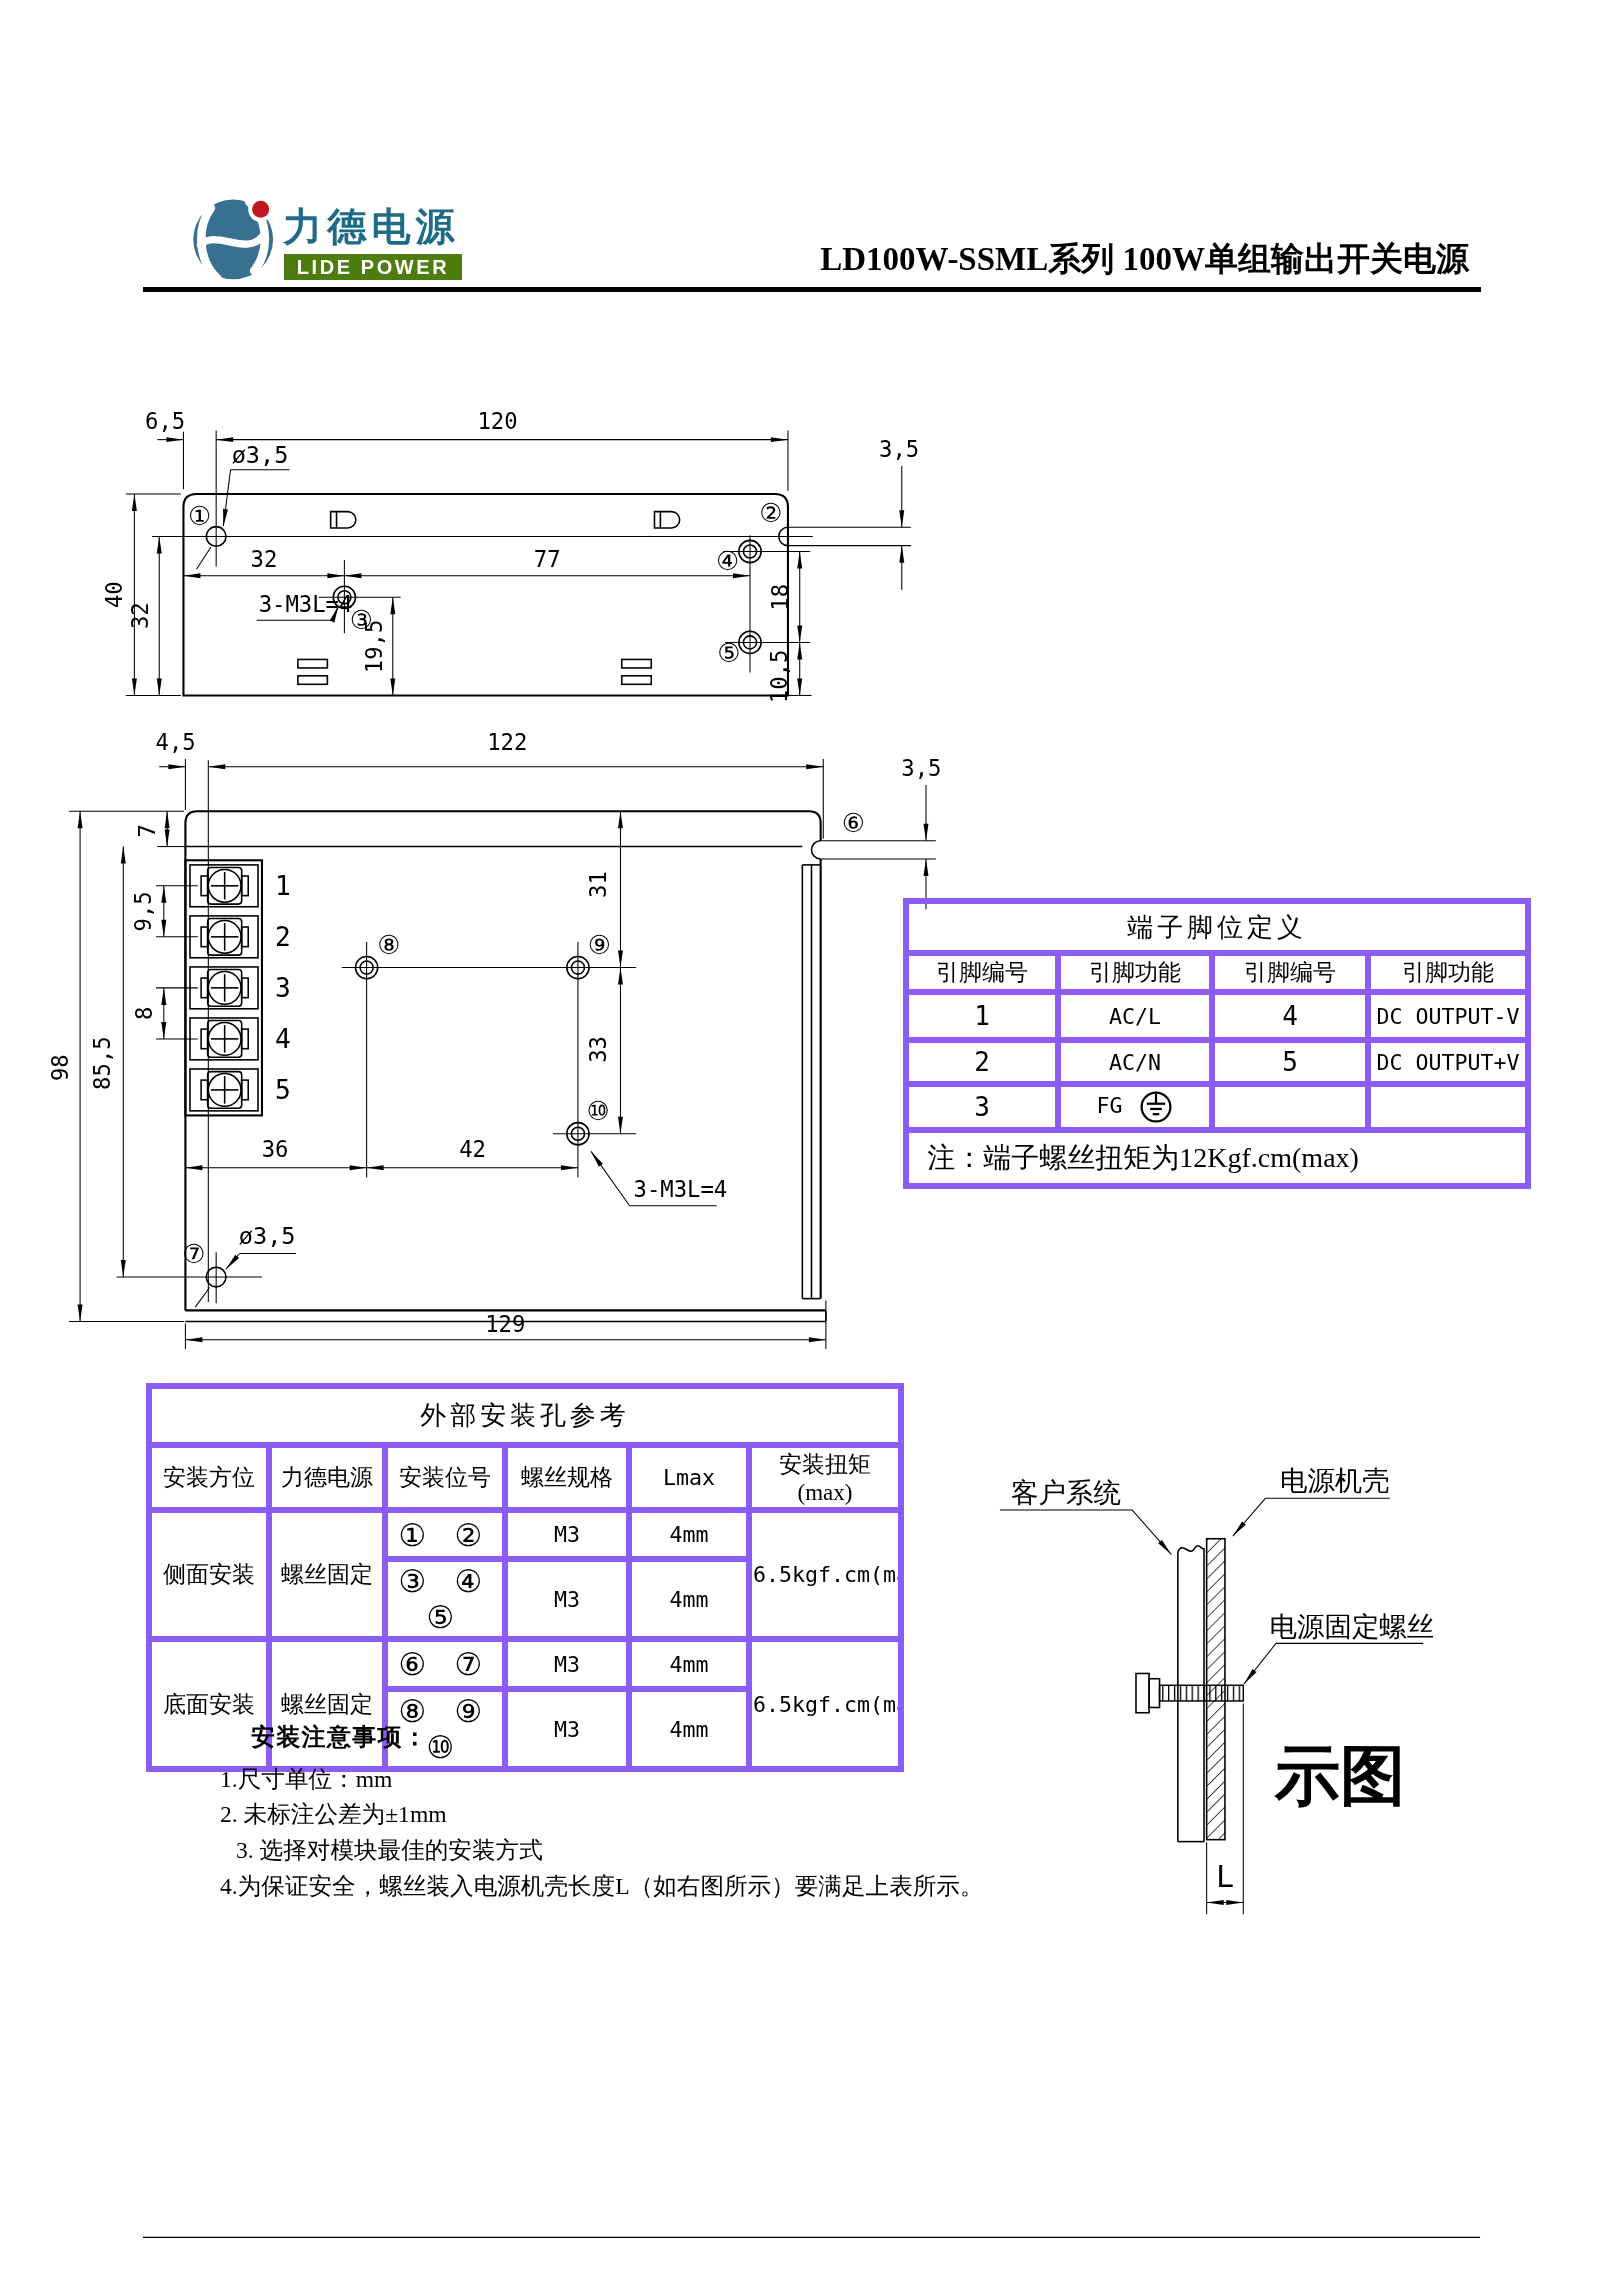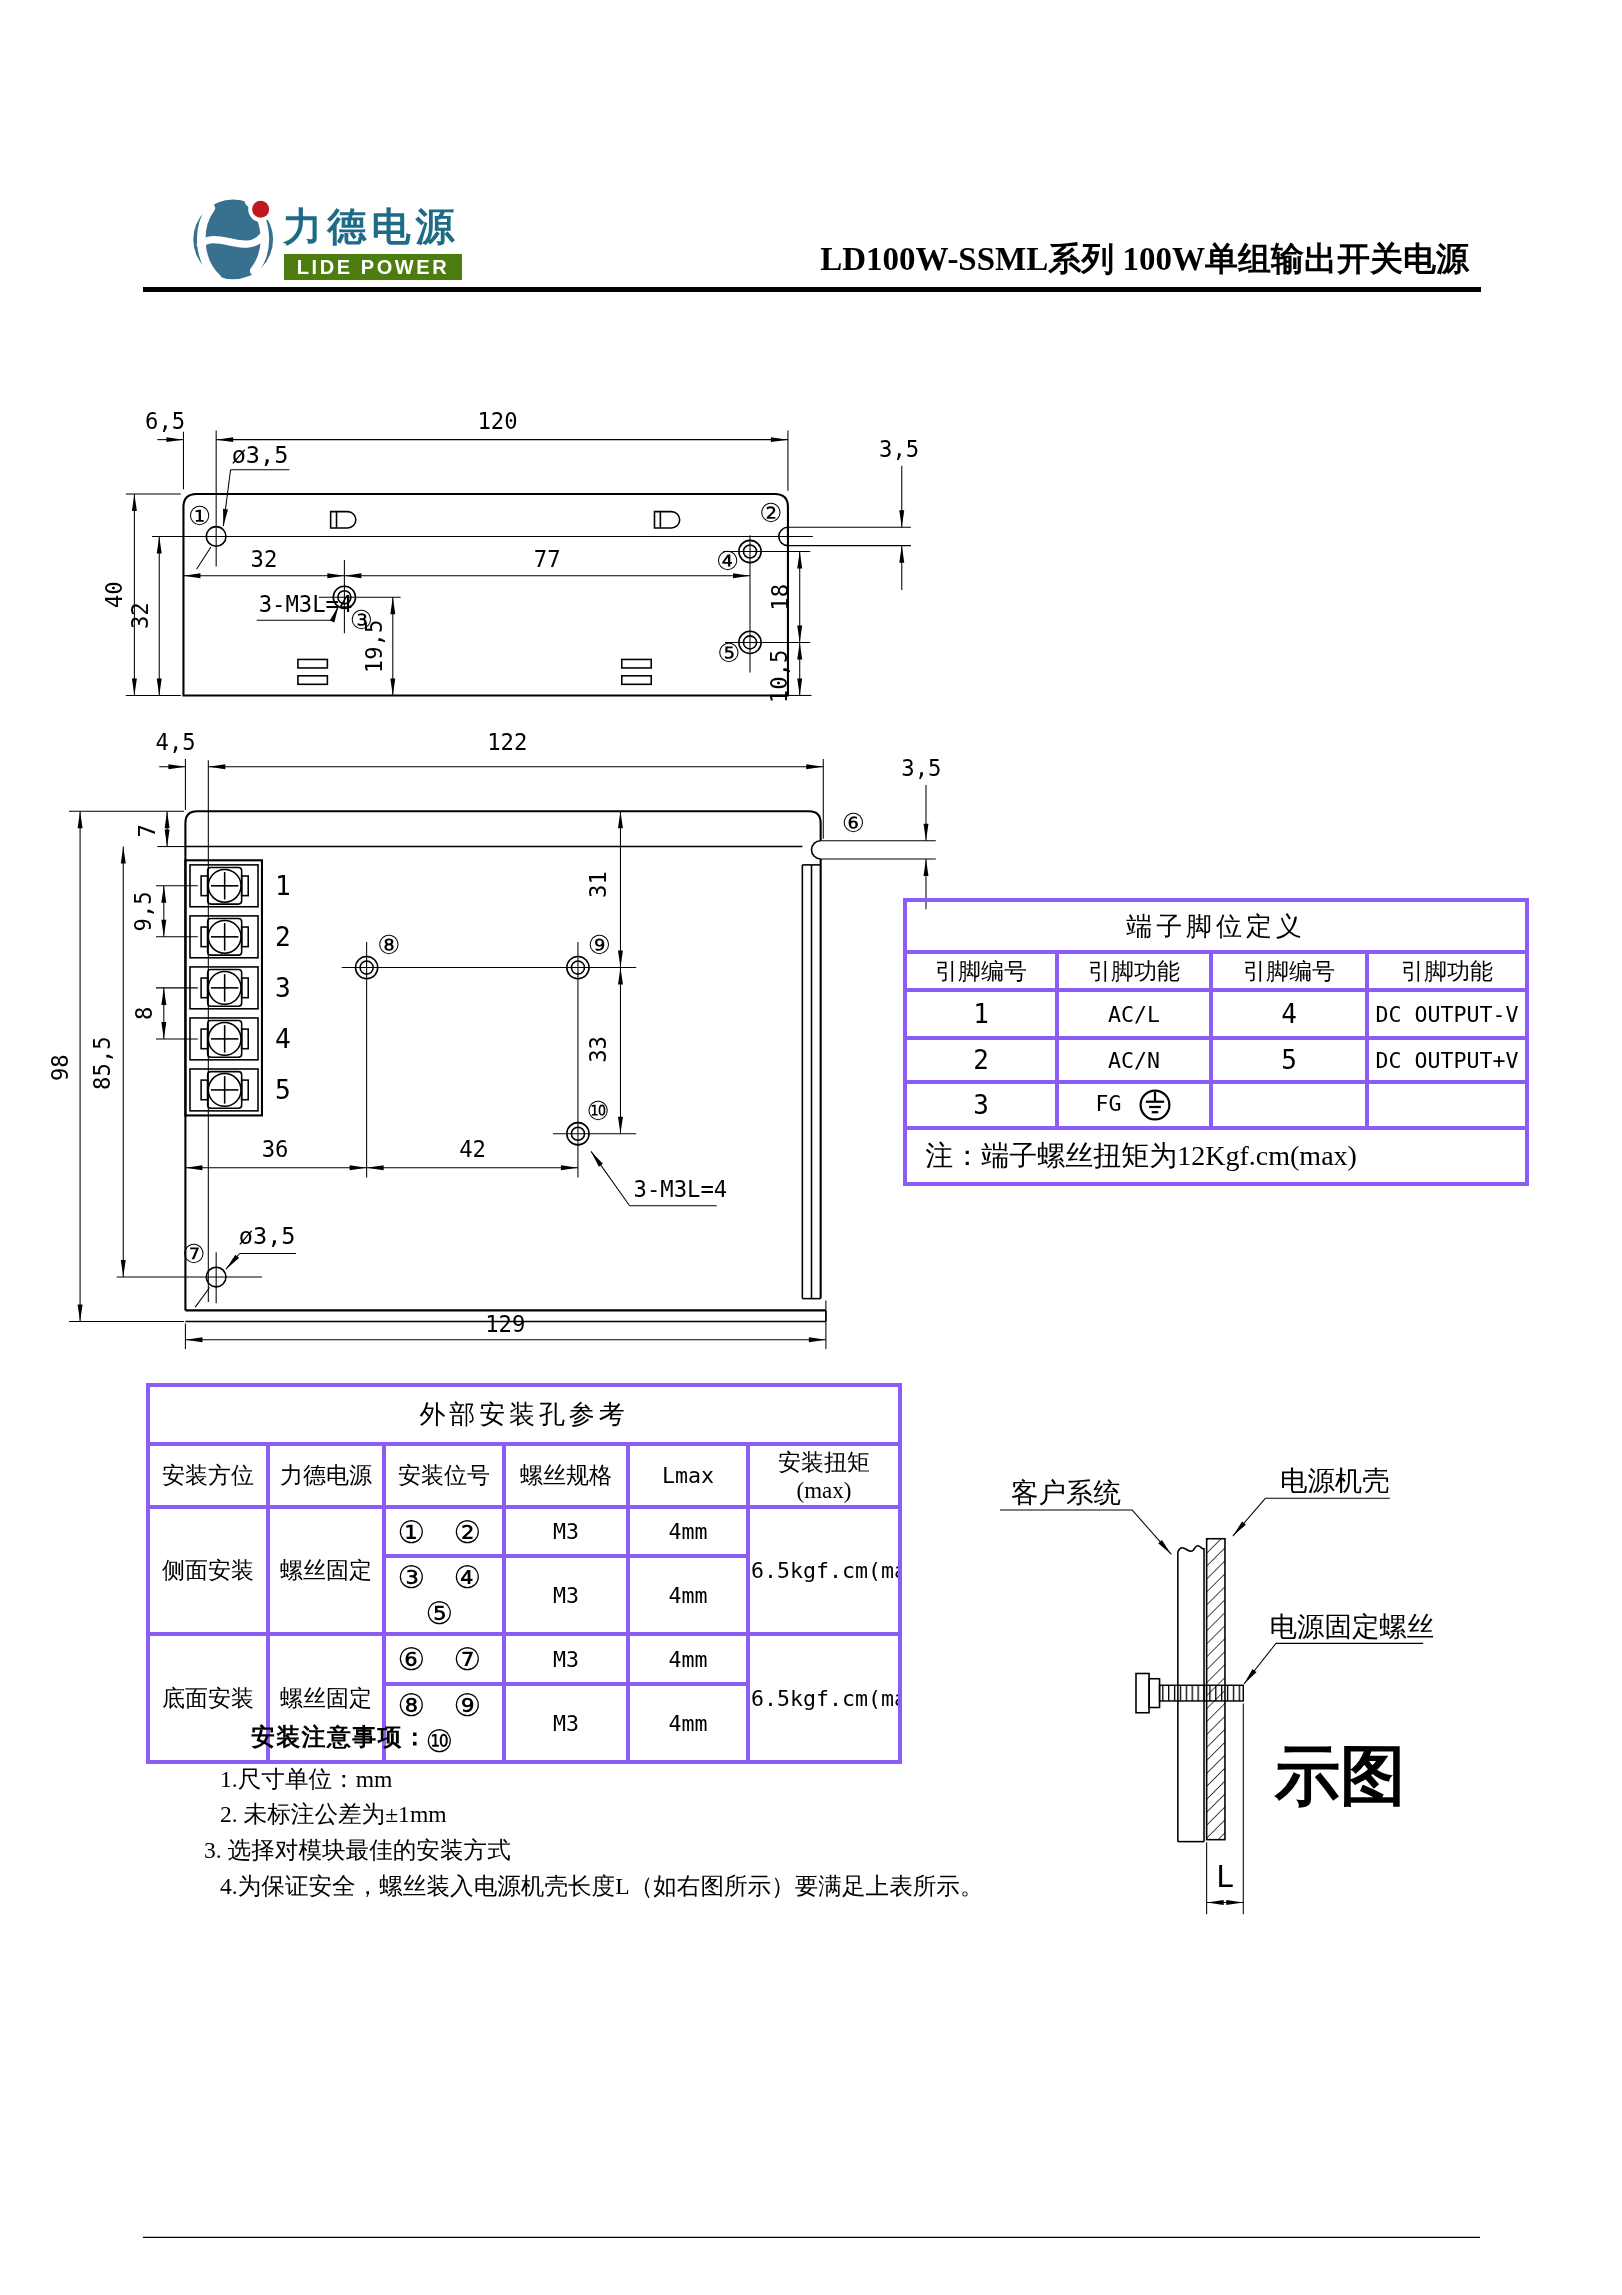--- a/index.html
+++ b/index.html
@@ -17,21 +17,21 @@
   .ol{stroke:#000;stroke-width:3.2;fill:none;}
   .ft{stroke:#000;stroke-width:2.4;fill:none;}
   .tn{stroke:#000;stroke-width:1.6;fill:none;}
   .logo-cn{font-family:"Liberation Serif","DejaVu Serif",serif;font-weight:bold;font-size:39px;
            color:#1d6b86;letter-spacing:5.2px;white-space:nowrap;}
   .logo-banner{background:#4d7c0f;color:#fff;display:flex;align-items:center;justify-content:center;
            font-family:"Liberation Sans","DejaVu Sans",sans-serif;font-weight:bold;font-size:20px;letter-spacing:2.6px;}
   .doc-title{font-weight:bold;font-size:33px;text-align:right;white-space:nowrap;}
   .rule{background:#000;}
   table{border-collapse:collapse;table-layout:fixed;}
-  .dtable td{border:4px solid #8b5cf6;text-align:center;vertical-align:middle;overflow:hidden;}
+  .dtable td{border:6px solid #8b5cf6;text-align:center;vertical-align:middle;overflow:hidden;}
   .dtable{border:3.3px solid #000;}
   .tbl-title{font-size:26px;letter-spacing:3.9px;}
   .tbl-head{font-size:23px;}
   .mono{font-family:"DejaVu Sans Mono",monospace;font-size:21.6px;}
   .pin-num{font-family:"DejaVu Sans Mono",monospace;font-size:26px;}
   .circ{font-family:"DejaVu Sans","Liberation Sans",sans-serif;font-size:31px;letter-spacing:9.2px;}
   .note-cell{text-align:left !important;font-size:28px;padding-left:18.3px;}
   .notes-h{font-size:24px;font-weight:bold;letter-spacing:1.3px;}
   .notes-i{font-size:23.6px;white-space:nowrap;}
 </style>
@@ -432,17 +432,17 @@
       <td class="circ">⑧ ⑨ ⑩</td>
       <td class="mono">M3</td>
       <td class="mono">4mm</td>
     </tr>
   </tbody>
     </table>
 
   <div class="abs notes-h" style="left:251px;top:1721px;">安装注意事项：</div>
   <div class="abs notes-i" style="left:220px;top:1763px;">1.尺寸单位：mm</div>
   <div class="abs notes-i" style="left:220px;top:1798px;">2. 未标注公差为±1mm</div>
-  <div class="abs notes-i" style="left:204px;top:1834px;text-align:right;">3. 选择对模块最佳的安装方式</div>
+  <div class="abs notes-i" style="left:236px;top:1834px;text-align:right;">3. 选择对模块最佳的安装方式</div>
   <div class="abs notes-i" style="left:220px;top:1870px;">4.为保证安全，螺丝装入电源机壳长度L（如右图所示）要满足上表所示。</div>
 
 </div>
 
 
 </body></html>

